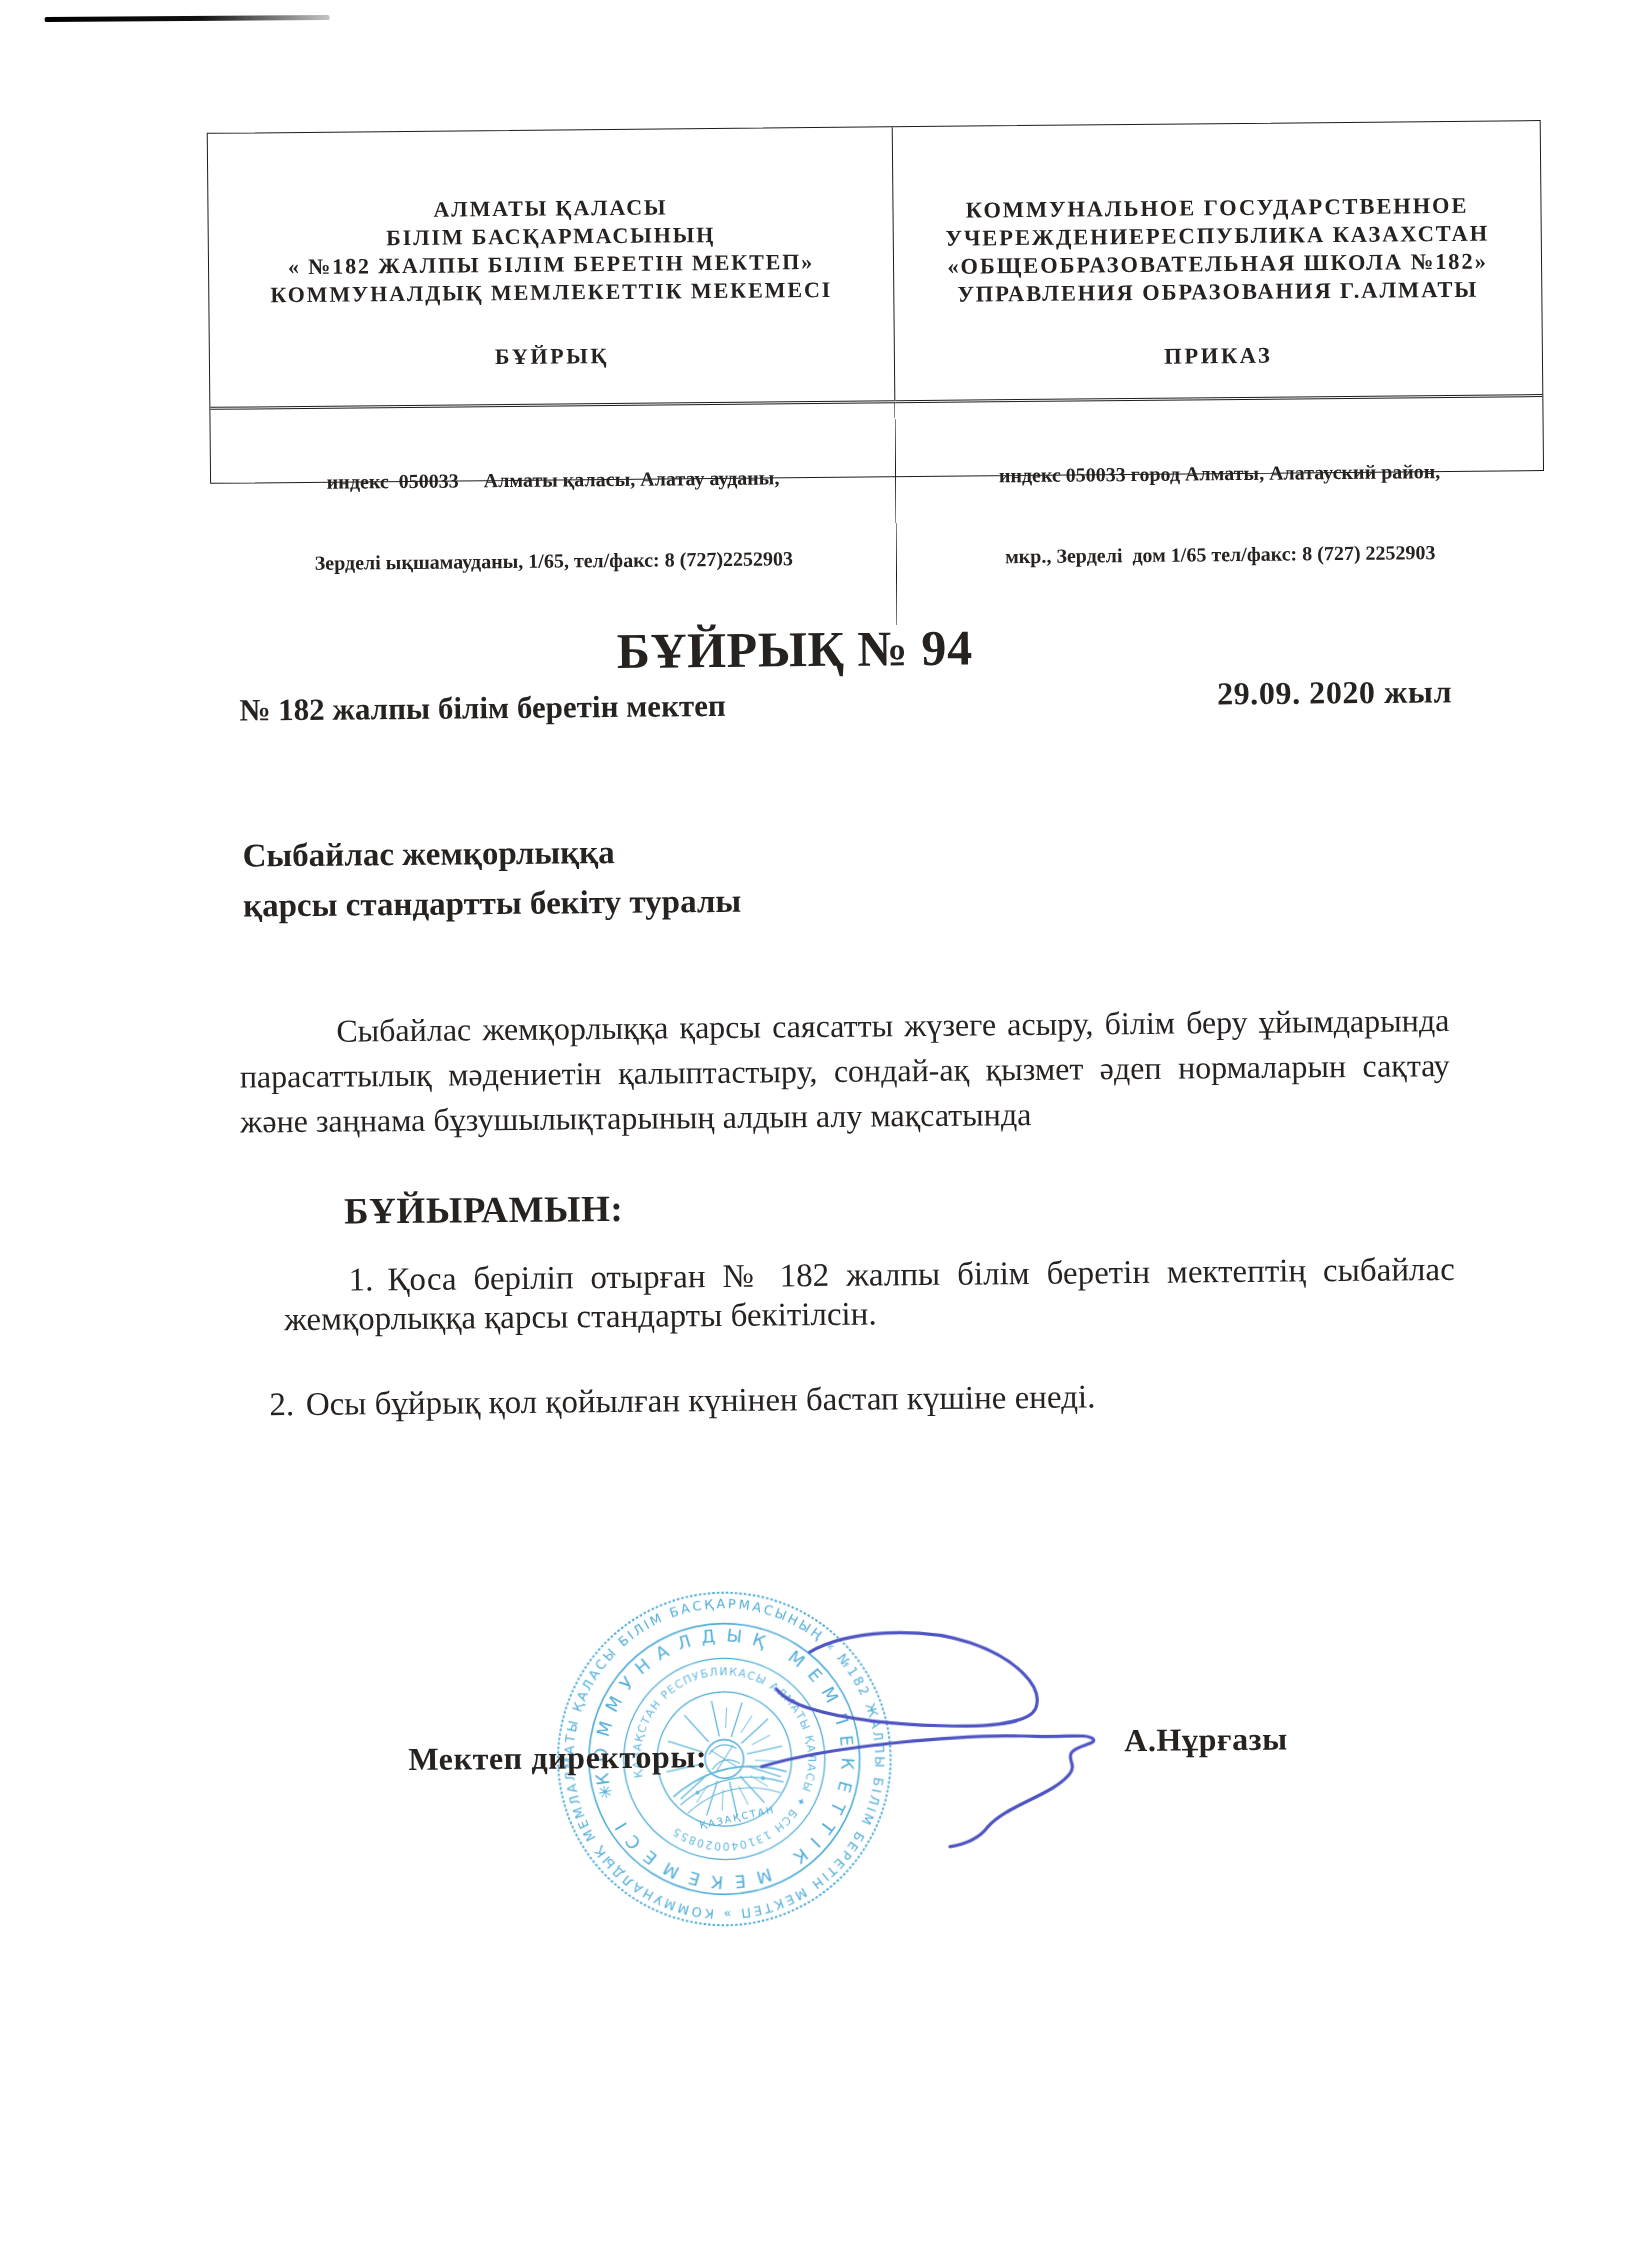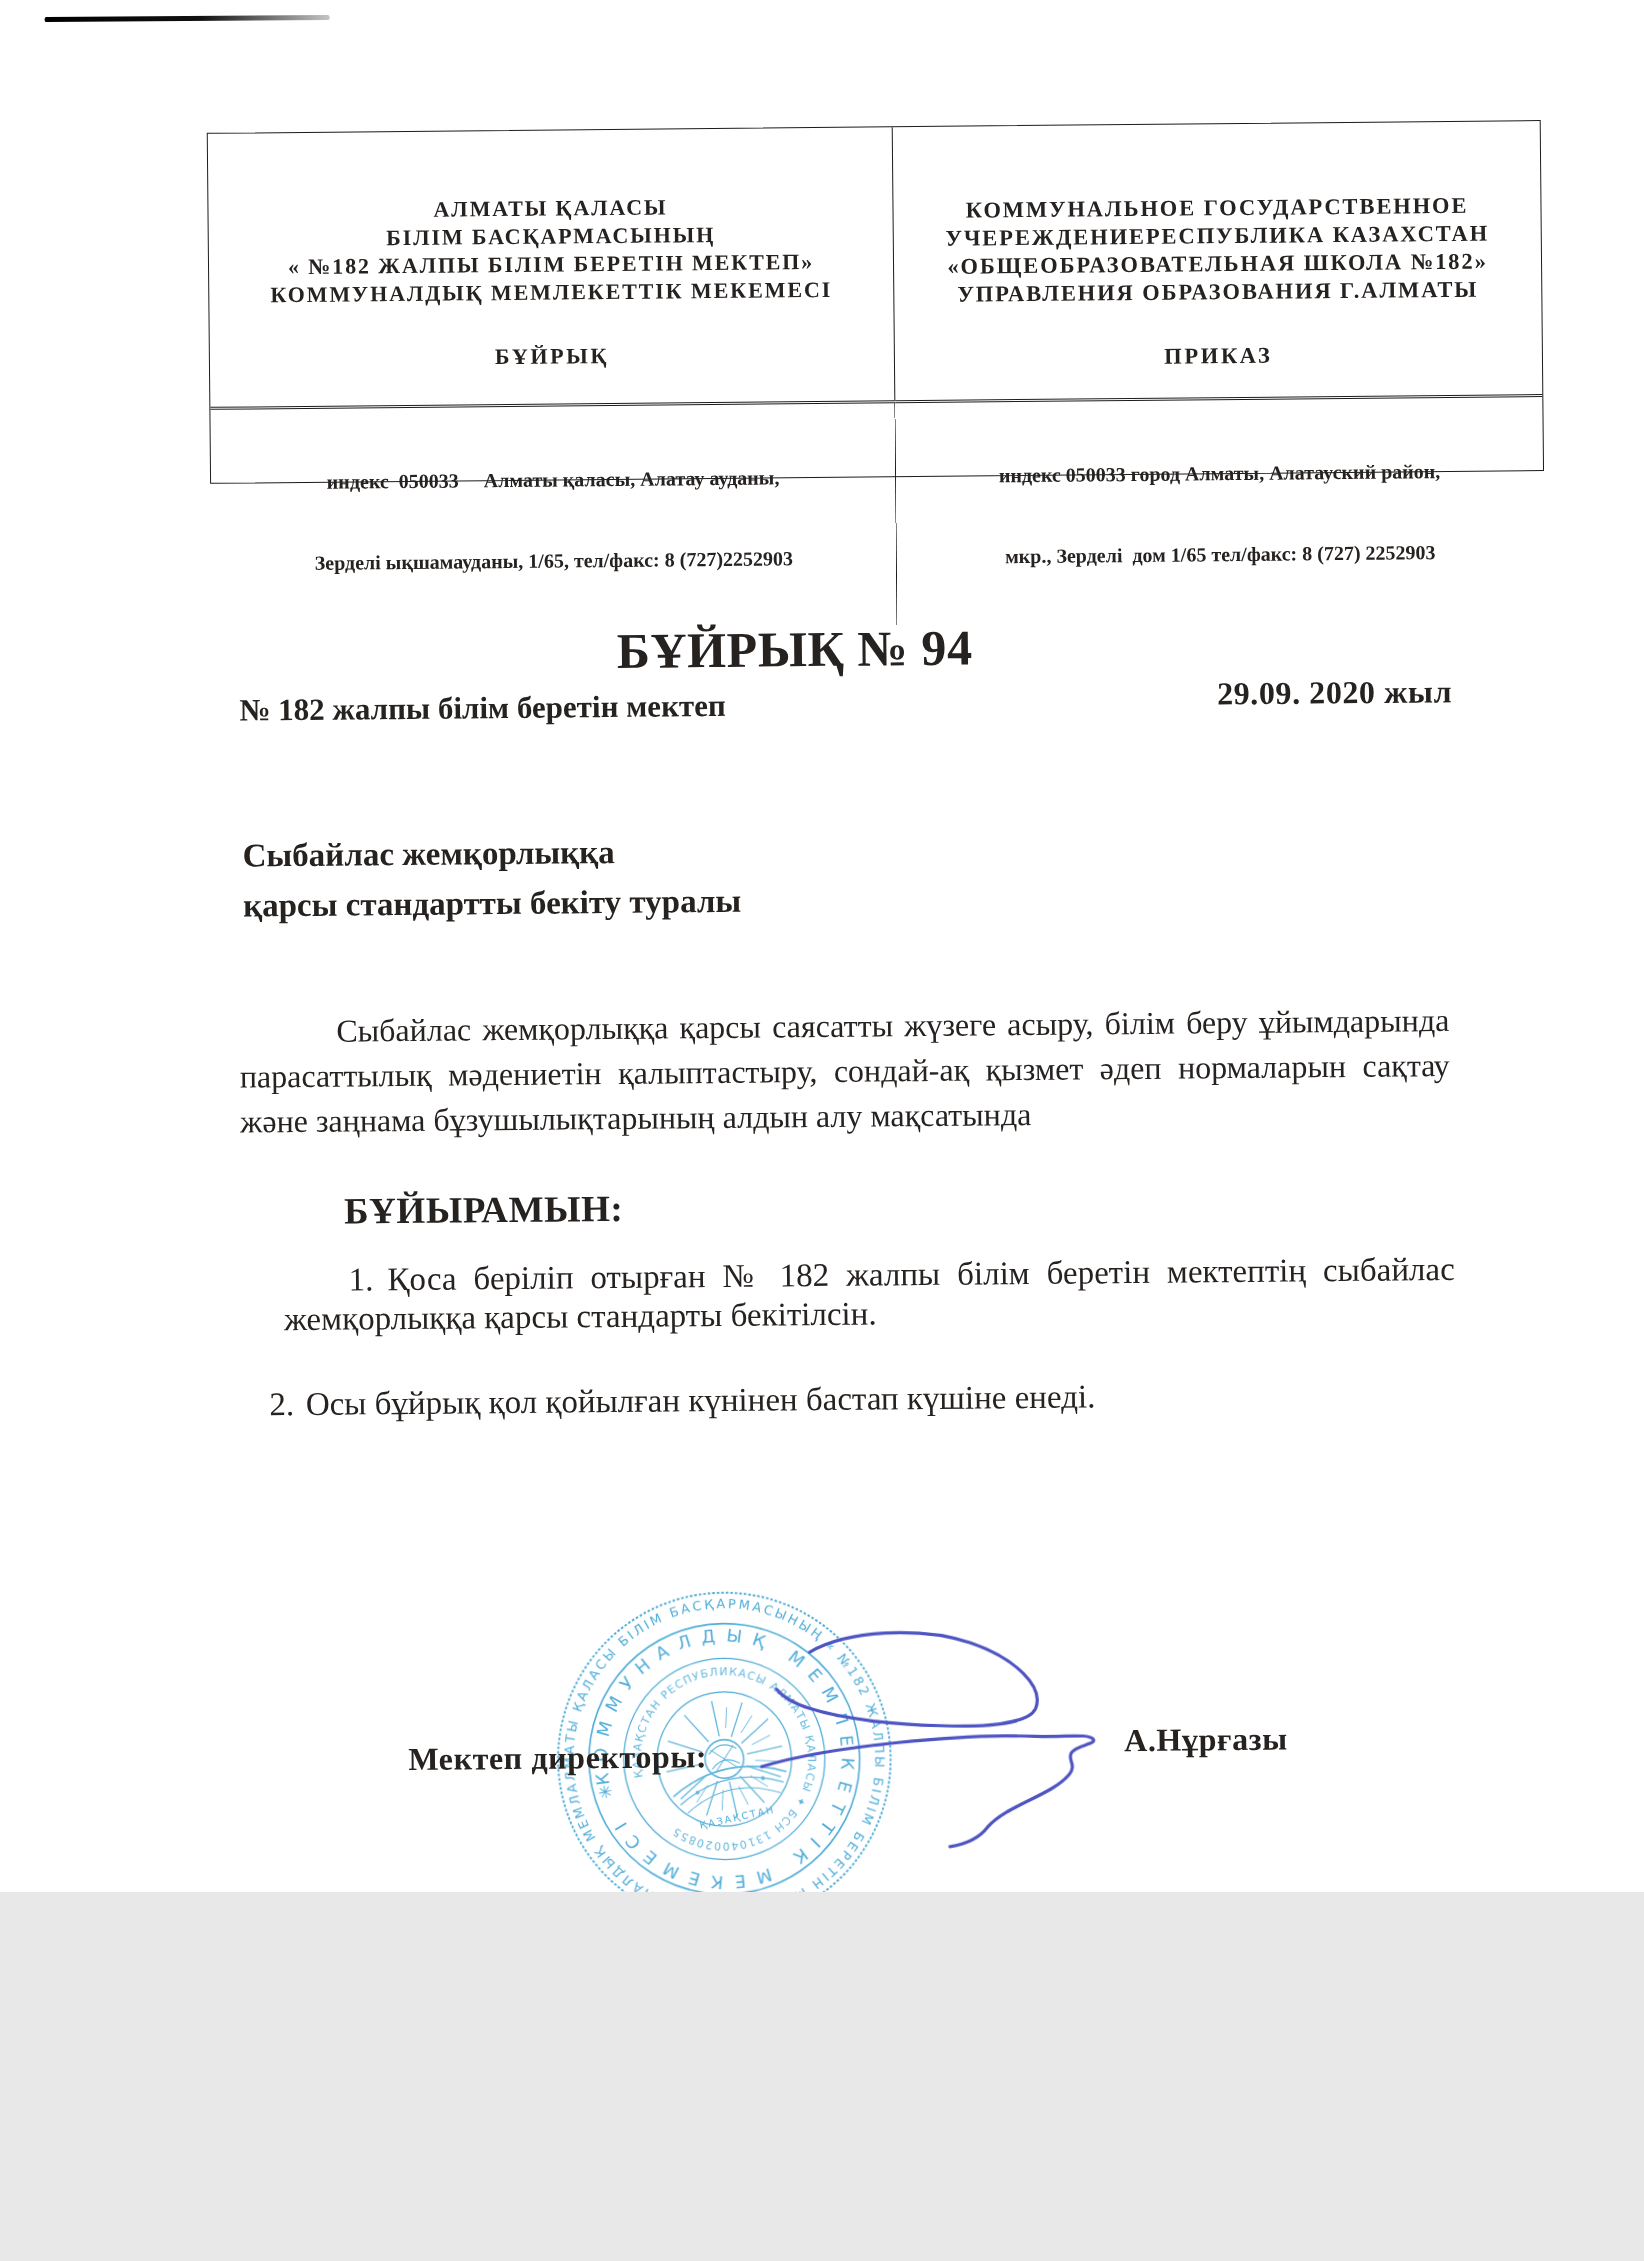--- a/index.html
+++ b/index.html
@@ -1,18 +1,18 @@
 <!DOCTYPE html>
 <html style="font-size:10.3px"><head>
 <meta charset="utf-8">
 <style>
   html,body{margin:0;padding:0;background:#e8e8e8;}
   .page{
     position:relative;
-    width:1644px;height:1892px;
+    width:1644px;height:2261px;
     background:#ffffff;
     overflow:hidden;
     font-family:"Liberation Serif","DejaVu Serif",serif;
     color:#262220;
   }
   .scan{
     position:absolute;inset:0;
     transform:rotate(-0.55deg);
     transform-origin:822px 1095px;
   }

